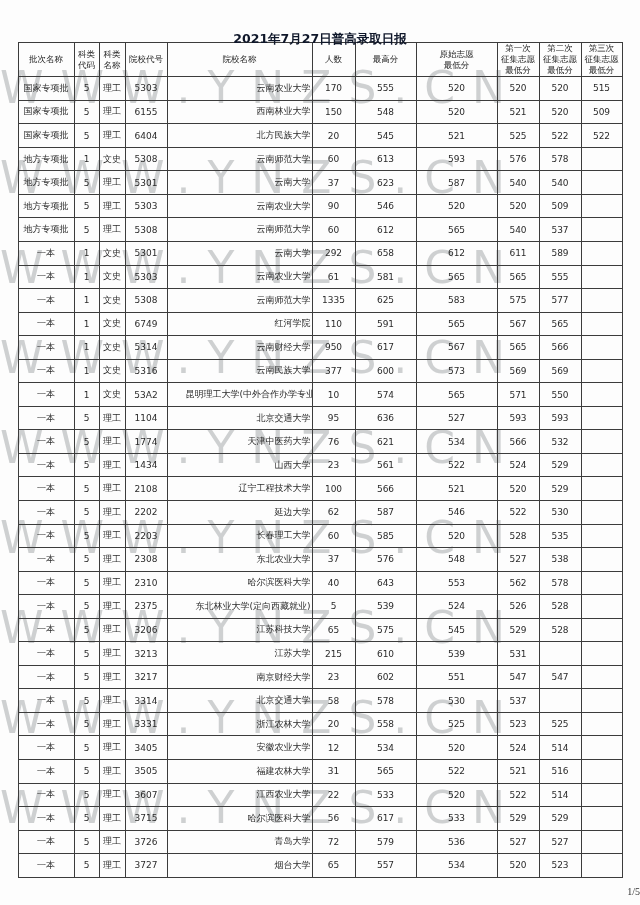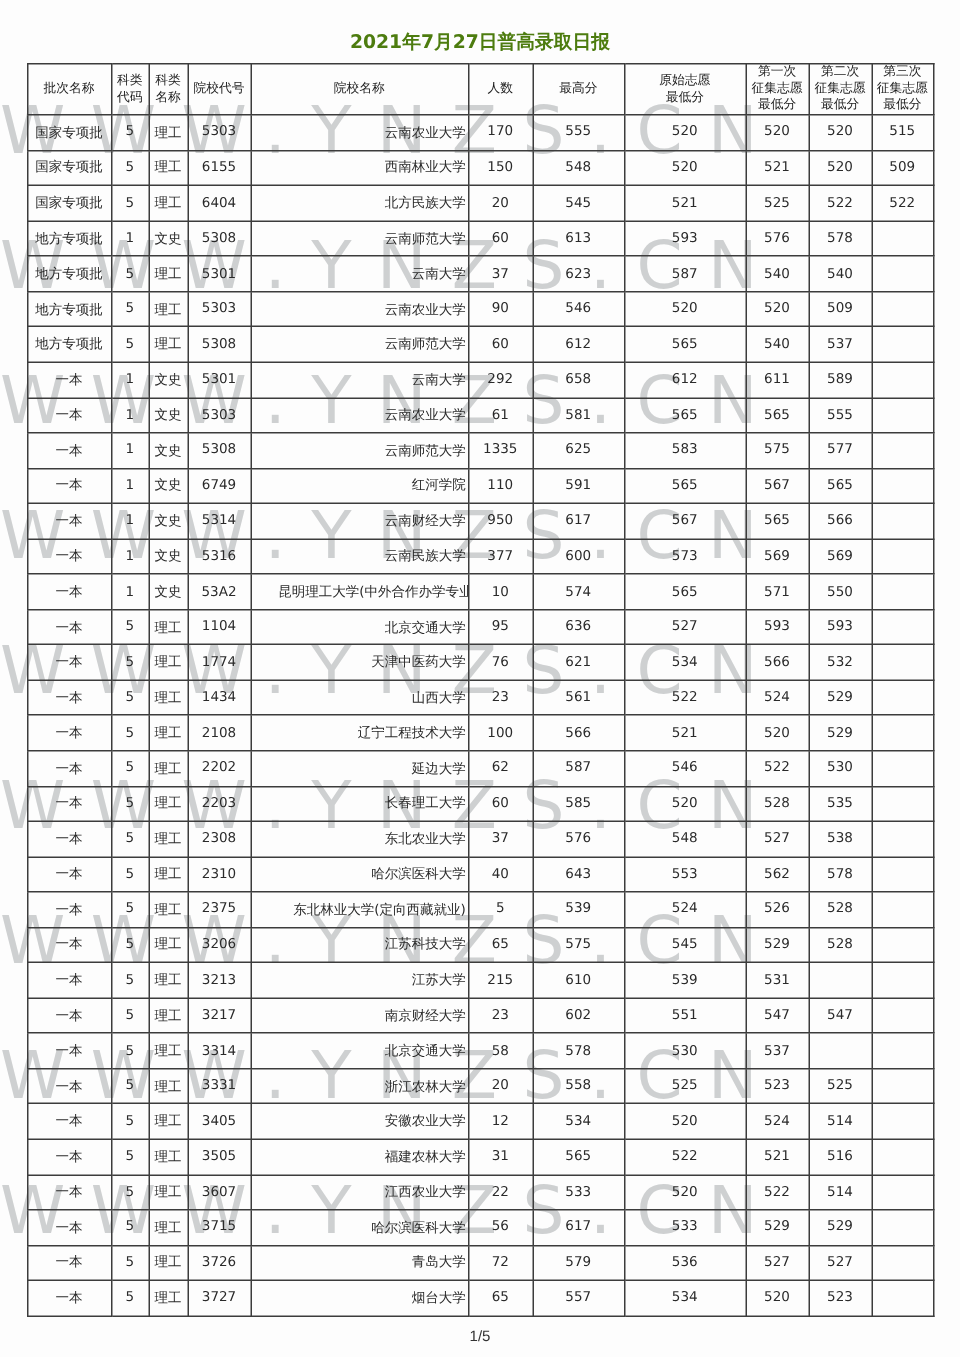--- a/index.html
+++ b/index.html
@@ -42,23 +42,23 @@
   .watermark:nth-child(7) { top: 606px; }
   .watermark:nth-child(8) { top: 696px; }
   .watermark:nth-child(9) { top: 786px; }
 
   .content { position: relative; z-index: 1; }
 
   .title {
     text-align: center;
     font-size: 12.5px;
     font-weight: bold;
-    padding-top: 20px;
+    padding-top: 31px;
     height: 40px;
-    color: #4d7c0f;
+    color: #0f172a;
   }
   table.report {
     margin: 2px auto 0 auto;
     width: 604px;
     border-collapse: collapse;
     table-layout: fixed;
   }
   table.report th, table.report td {
     border: 1px solid #3c3c3c;
     text-align: center;
@@ -79,25 +79,25 @@
     font-size: 9px;
     color: #2a2a2a;
     padding: 0 1px;
     white-space: nowrap;
   }
   table.report td.name-col {
     text-align: right;
     padding-left: 18px;
   }
   .footer {
-    text-align: center;
+    text-align: right;
     font-size: 10px;
     color: #333;
     margin-top: 8px;
-    font-family: Liberation Sans, sans-serif;
+    font-family: Liberation Serif, serif;
   }
 </style>
 </head>
 <body>
 
 <div class="page">
 
   <div class="watermark-layer">
     <div class="watermark">WWW.YNZS.CN</div>
     <div class="watermark">WWW.YNZS.CN</div>

